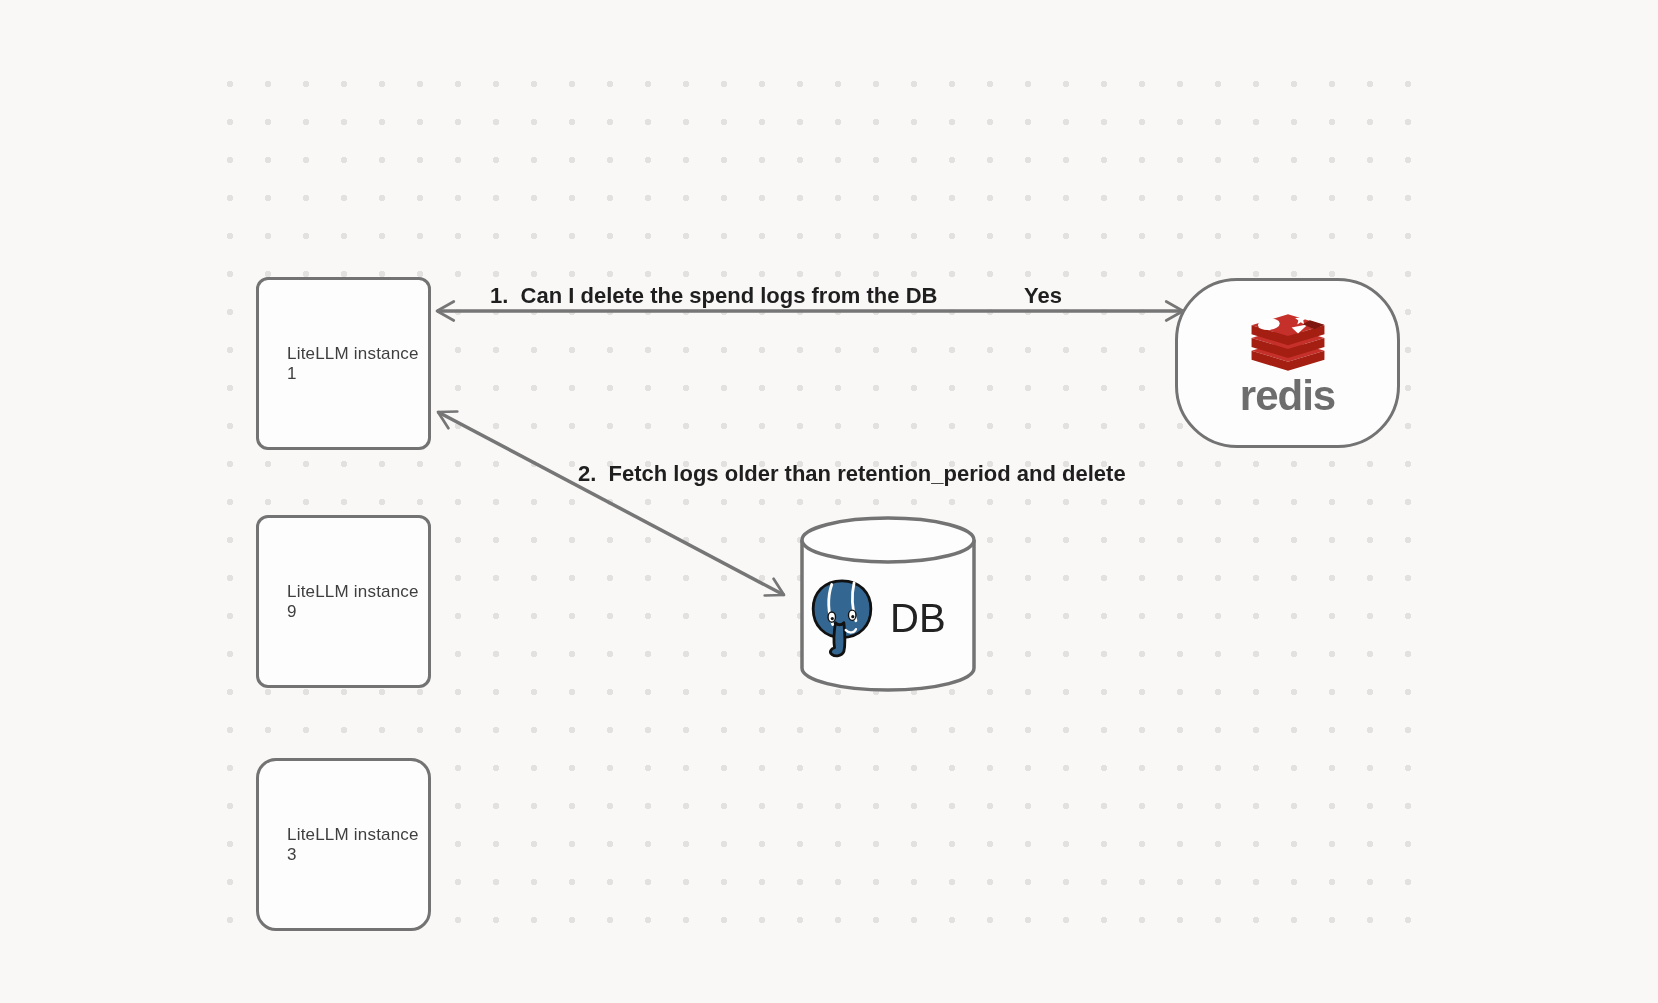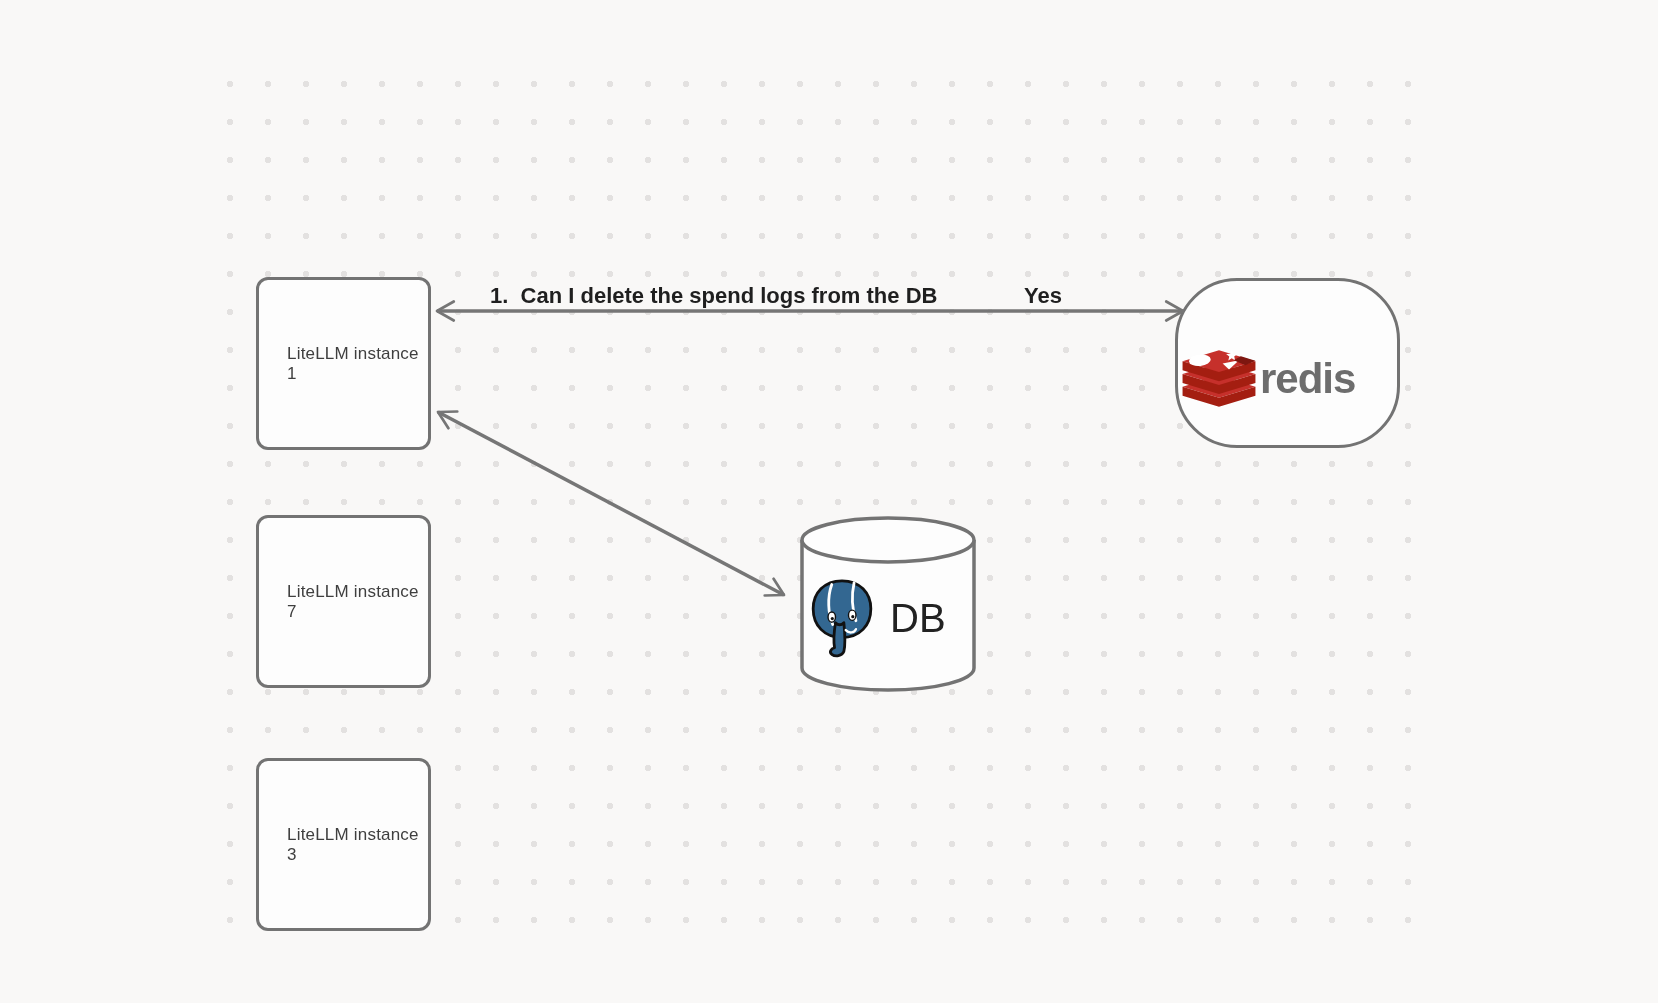--- a/index.html
+++ b/index.html
@@ -24,25 +24,25 @@
     display:flex;align-items:center;justify-content:center;
     z-index:1;
     box-sizing:border-box;
   }
   .litellm{left:256px;width:175px;height:173px;padding-left:28px;}
   .litellm .node-label{
     font-size:17px;color:#3f3f3f;letter-spacing:0.2px;
   }
   .box1{top:277px;}
   .box2{top:515px;}
-  .box3{top:758px;}
+  .box3{top:758px;border-radius:20px;}
   .redis-node{
     left:1175px;top:278px;width:225px;height:170px;
     border-radius:62px;
-    flex-direction:row;justify-content:flex-start;
+    flex-direction:column;justify-content:flex-start;
     padding-top:30px;
   }
   .redis-wordmark{
     font-size:42px;font-weight:700;color:#6d6d6d;
     letter-spacing:-1px;line-height:1;margin-top:1px;
   }
   svg.overlay{
     position:absolute;left:0;top:0;z-index:2;
   }
   .arrow-label{
@@ -67,21 +67,21 @@
 <body>
 
 <div class="canvas">
 
   <div class="dots"></div>
 
   <div class="node litellm box1">
     <span class="node-label">LiteLLM instance 1</span>
   </div>
   <div class="node litellm box2">
-    <span class="node-label">LiteLLM instance 7</span>
+    <span class="node-label">LiteLLM instance 9</span>
   </div>
   <div class="node litellm box3">
     <span class="node-label">LiteLLM instance 3</span>
   </div>
 
   <div class="node redis-node">
     <svg width="82" height="63" viewBox="5 -3 90 68" aria-hidden="true">
 
       <g>
         <polygon points="10,40 50,28 90,40 50,52" fill="#c6302b"></polygon>
@@ -132,14 +132,15 @@
       <ellipse cx="47" cy="40" rx="4" ry="5.5" fill="#ffffff" stroke="#111111" stroke-width="1.5"></ellipse>
       <circle cx="25.6" cy="43.6" r="1.7" fill="#111111"></circle>
       <circle cx="47.6" cy="41.6" r="1.7" fill="#111111"></circle>
       <path d="M40,56 C44,60 49,59 51,55" fill="none" stroke="#ffffff" stroke-width="2.5" stroke-linecap="round"></path>
     </svg>
     <span class="db-label">DB</span>
   </div>
 
   <div class="arrow-label label-1">1.  Can I delete the spend logs from the DB</div>
   <div class="arrow-label label-yes">Yes</div>
+  <div class="arrow-label label-2">2.  Fetch logs older than retention_period and delete</div>
 
 </div>
 
 </body></html>

